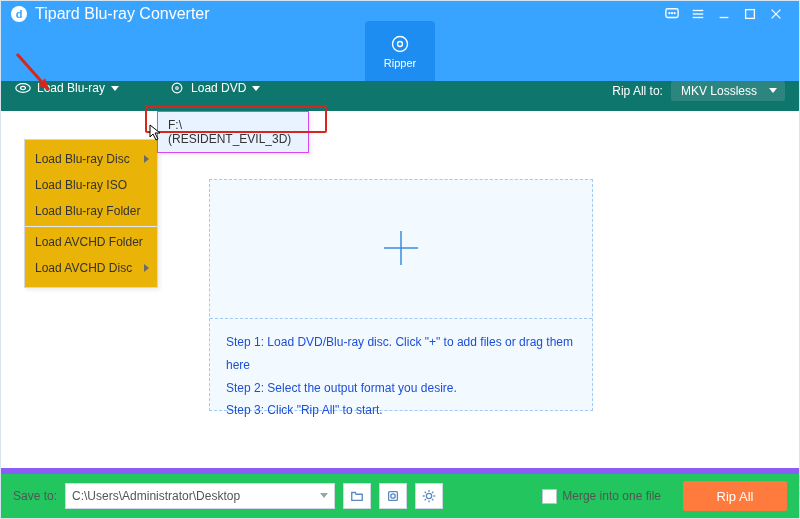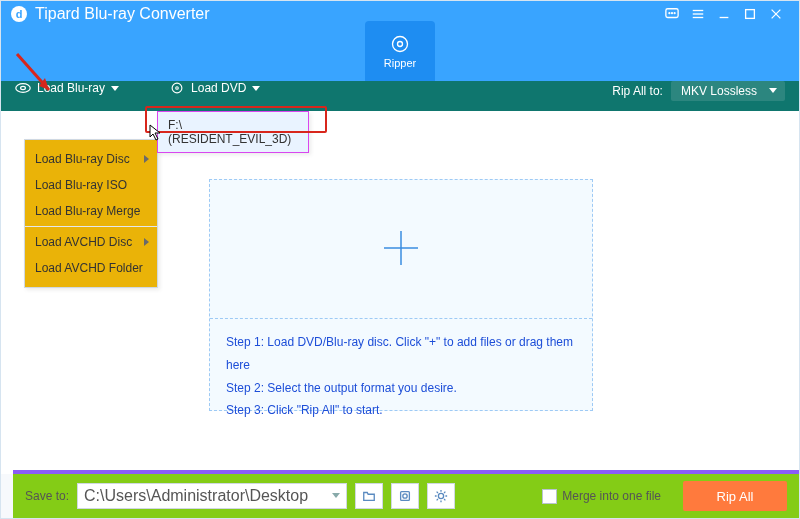--- a/index.html
+++ b/index.html
@@ -44,23 +44,23 @@
   
   .redarrow{position:absolute;left:14px;top:49px;z-index:60;pointer-events:none;}
   .redarrow svg{width:48px;height:52px;}
   
   .dropzone{position:absolute;left:208px;top:68px;width:382px;height:230px;border:1px dashed #9ecaf5;background:#f3faff;}
   .dz-top{height:138px;display:flex;align-items:center;justify-content:center;}
   .plus svg{width:42px;height:42px;stroke:#3a8de0;stroke-width:1.5;fill:none;}
   .dz-sep{height:0;border-top:1px dashed #9ecaf5;}
   .dz-steps{padding:12px 16px;color:#1d4ed8;font-size:12px;line-height:1.9;}
   
-  .bottombar{position:absolute;left:12px;right:0;bottom:0;height:44px;background:#84cc16;border-top:4px solid #8b5cf6;display:flex;align-items:center;padding:0 12px;gap:8px;font-size:12px;}
+  .bottombar{position:absolute;left:0;right:0;bottom:0;height:44px;background:#22c55e;border-top:6px solid #8b5cf6;display:flex;align-items:center;padding:0 12px;gap:8px;font-size:12px;}
   .save-label{color:#555;}
-  .path-box{flex:0 0 256px;height:24px;border:1px solid #cfd8e2;background:#fff;display:flex;align-items:center;padding:0 6px;position:relative;color:#555;font-size:16px;}
+  .path-box{flex:0 0 256px;height:24px;border:1px solid #cfd8e2;background:#fff;display:flex;align-items:center;padding:0 6px;position:relative;color:#555;font-size:12px;}
   .path-caret{position:absolute;right:6px;top:9px;width:0;height:0;border-left:4px solid transparent;border-right:4px solid transparent;border-top:5px solid #8aa;}
   .sq-btn{width:26px;height:24px;border:1px solid #cfd8e2;background:#fff;display:flex;align-items:center;justify-content:center;cursor:pointer;}
   .sq-btn svg{width:14px;height:14px;stroke:#5a8ac0;fill:none;stroke-width:1.5;}
   .bottom-spacer{flex:1;}
   .chk{width:13px;height:13px;border:1px solid #b8c4d0;background:#fff;display:inline-block;vertical-align:middle;margin-right:5px;}
   .merge{display:flex;align-items:flex-start;color:#555;cursor:pointer;margin-right:14px;margin-left:28px;}
   .ripbtn{width:104px;height:30px;background:#ff7a3d;color:#fff;display:flex;align-items:center;justify-content:center;border-radius:2px;font-size:13px;cursor:pointer;}
 </style>
 </head>
 <body>
@@ -139,24 +139,24 @@
         <span class="caret"></span>
       </div>
     </div>
   </div>
 
   <div class="content">
 
     <div class="menu">
       <div class="menu-item sub">Load Blu-ray Disc</div>
       <div class="menu-item">Load Blu-ray ISO</div>
-      <div class="menu-item">Load Blu-ray Merge</div>
+      <div class="menu-item">Load Blu-ray Folder</div>
       <div class="menu-sep"></div>
+      <div class="menu-item">Load AVCHD Folder</div>
       <div class="menu-item sub">Load AVCHD Disc</div>
-      <div class="menu-item">Load AVCHD Folder</div>
     </div>
 
     <div class="flyout">
       <div class="flyout-item">F:\ (RESIDENT_EVIL_3D)</div>
     </div>
 
     <div class="redbox"></div>
 
     <div class="cursor">
       <svg viewBox="0 0 14 18">

